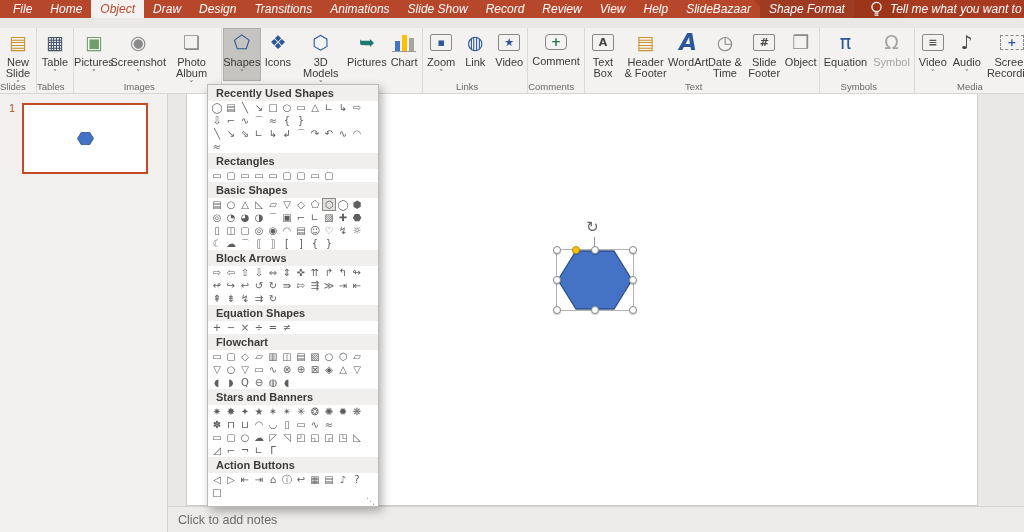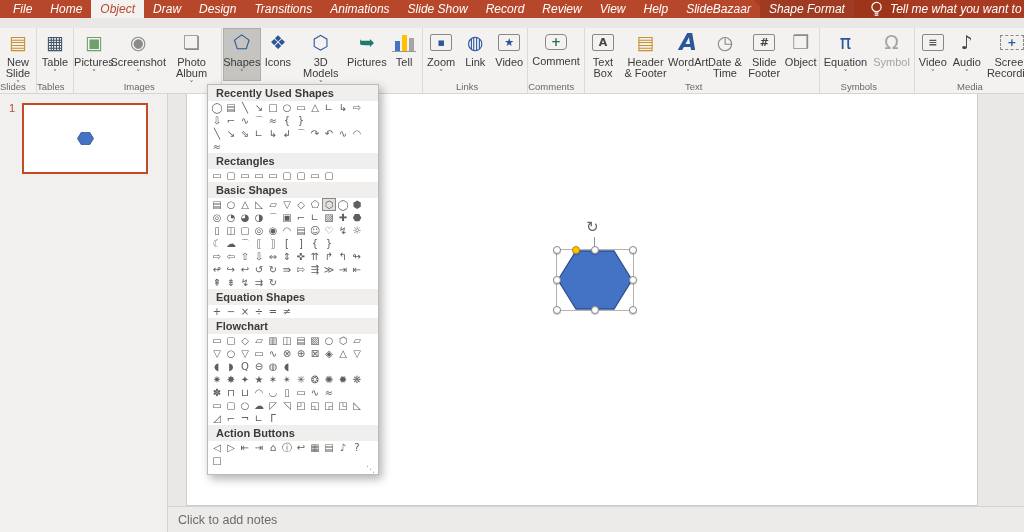--- a/index.html
+++ b/index.html
@@ -180,21 +180,21 @@
         <div class="rbtn">
           <span class="ricon " style="color: rgb(31, 122, 109);">➥</span>
           <span class="lbl">Pictures</span>
         </div>
         <div class="rbtn">
           <span class="ricon chart">
             <i class="bar b0"></i>
             <i class="bar b1"></i>
             <i class="bar b2"></i>
           </span>
-          <span class="lbl">Tell</span>
+          <span class="lbl">Chart</span>
         </div>
       </div>
       <div class="grplbl"></div>
     </div>
     <div class="rgroup">
       <div class="rrow">
         <div class="rbtn">
           <span class="ricon box" style="color: rgb(43, 87, 154); border-color: rgb(138, 136, 134);">▪</span>
           <span class="lbl">Zoom</span>
           <span class="chev">˅</span>
@@ -405,20 +405,21 @@
       <span class="cell">☾</span>
       <span class="cell">☁</span>
       <span class="cell">⌒</span>
       <span class="cell">⟦</span>
       <span class="cell">⟧</span>
       <span class="cell">[</span>
       <span class="cell">]</span>
       <span class="cell">{</span>
       <span class="cell">}</span>
     </div>
+    <div class="mhdr">Block Arrows</div>
     <div class="mgrid">
       <span class="cell">⇨</span>
       <span class="cell">⇦</span>
       <span class="cell">⇧</span>
       <span class="cell">⇩</span>
       <span class="cell">⇔</span>
       <span class="cell">⇕</span>
       <span class="cell">✜</span>
       <span class="cell">⇈</span>
       <span class="cell">↱</span>
@@ -474,20 +475,21 @@
       <span class="cell">◈</span>
       <span class="cell">△</span>
       <span class="cell">▽</span>
       <span class="cell">◖</span>
       <span class="cell">◗</span>
       <span class="cell">Q</span>
       <span class="cell">⊖</span>
       <span class="cell">◍</span>
       <span class="cell">◖</span>
     </div>
+    <div class="mhdr">Stars and Banners</div>
     <div class="mgrid">
       <span class="cell">✷</span>
       <span class="cell">✸</span>
       <span class="cell">✦</span>
       <span class="cell">★</span>
       <span class="cell">✶</span>
       <span class="cell">✴</span>
       <span class="cell">✳</span>
       <span class="cell">❂</span>
       <span class="cell">✺</span>

